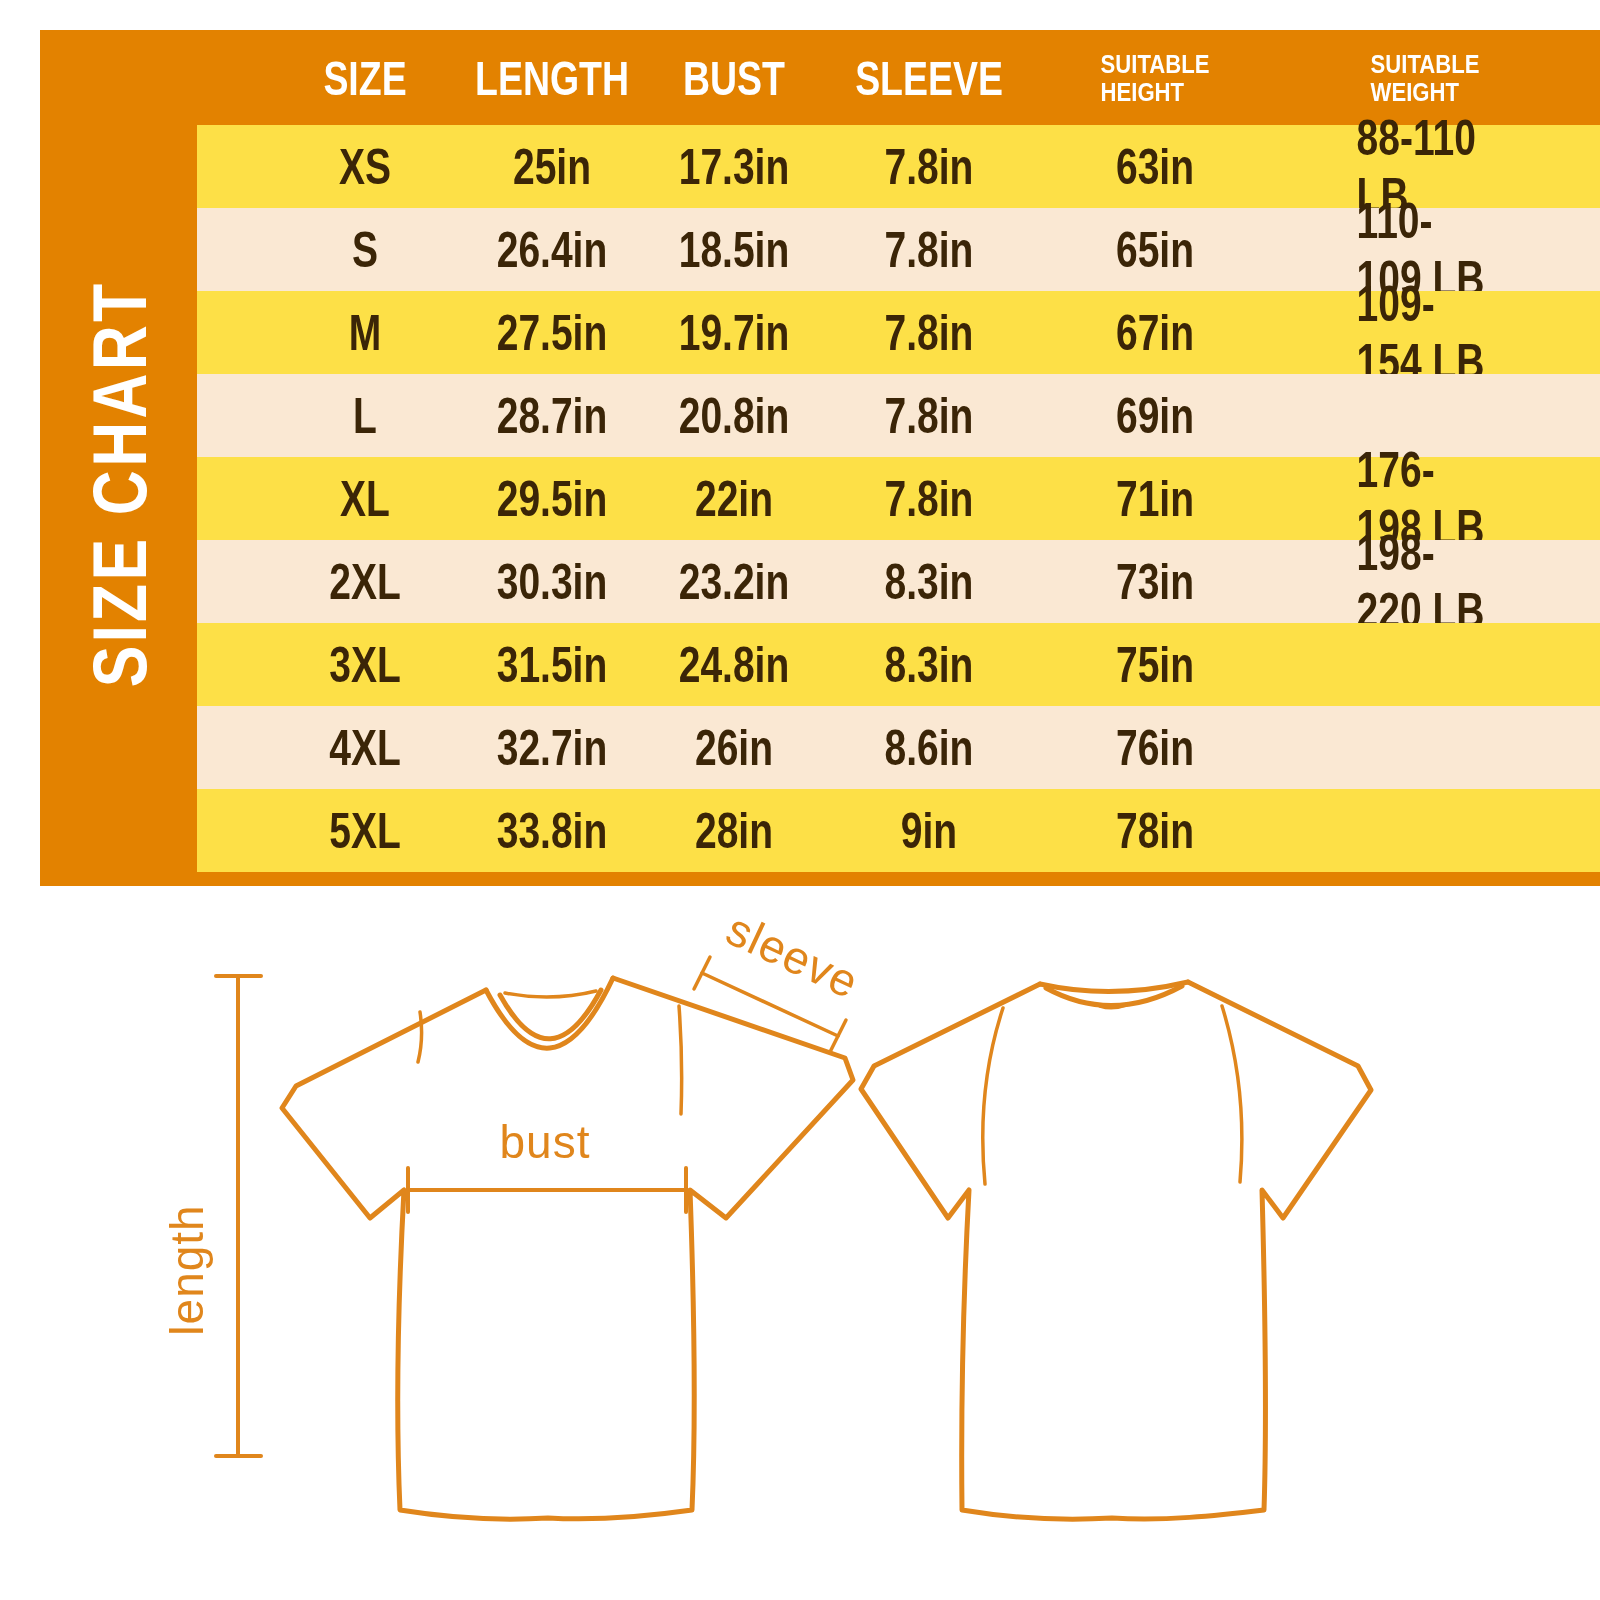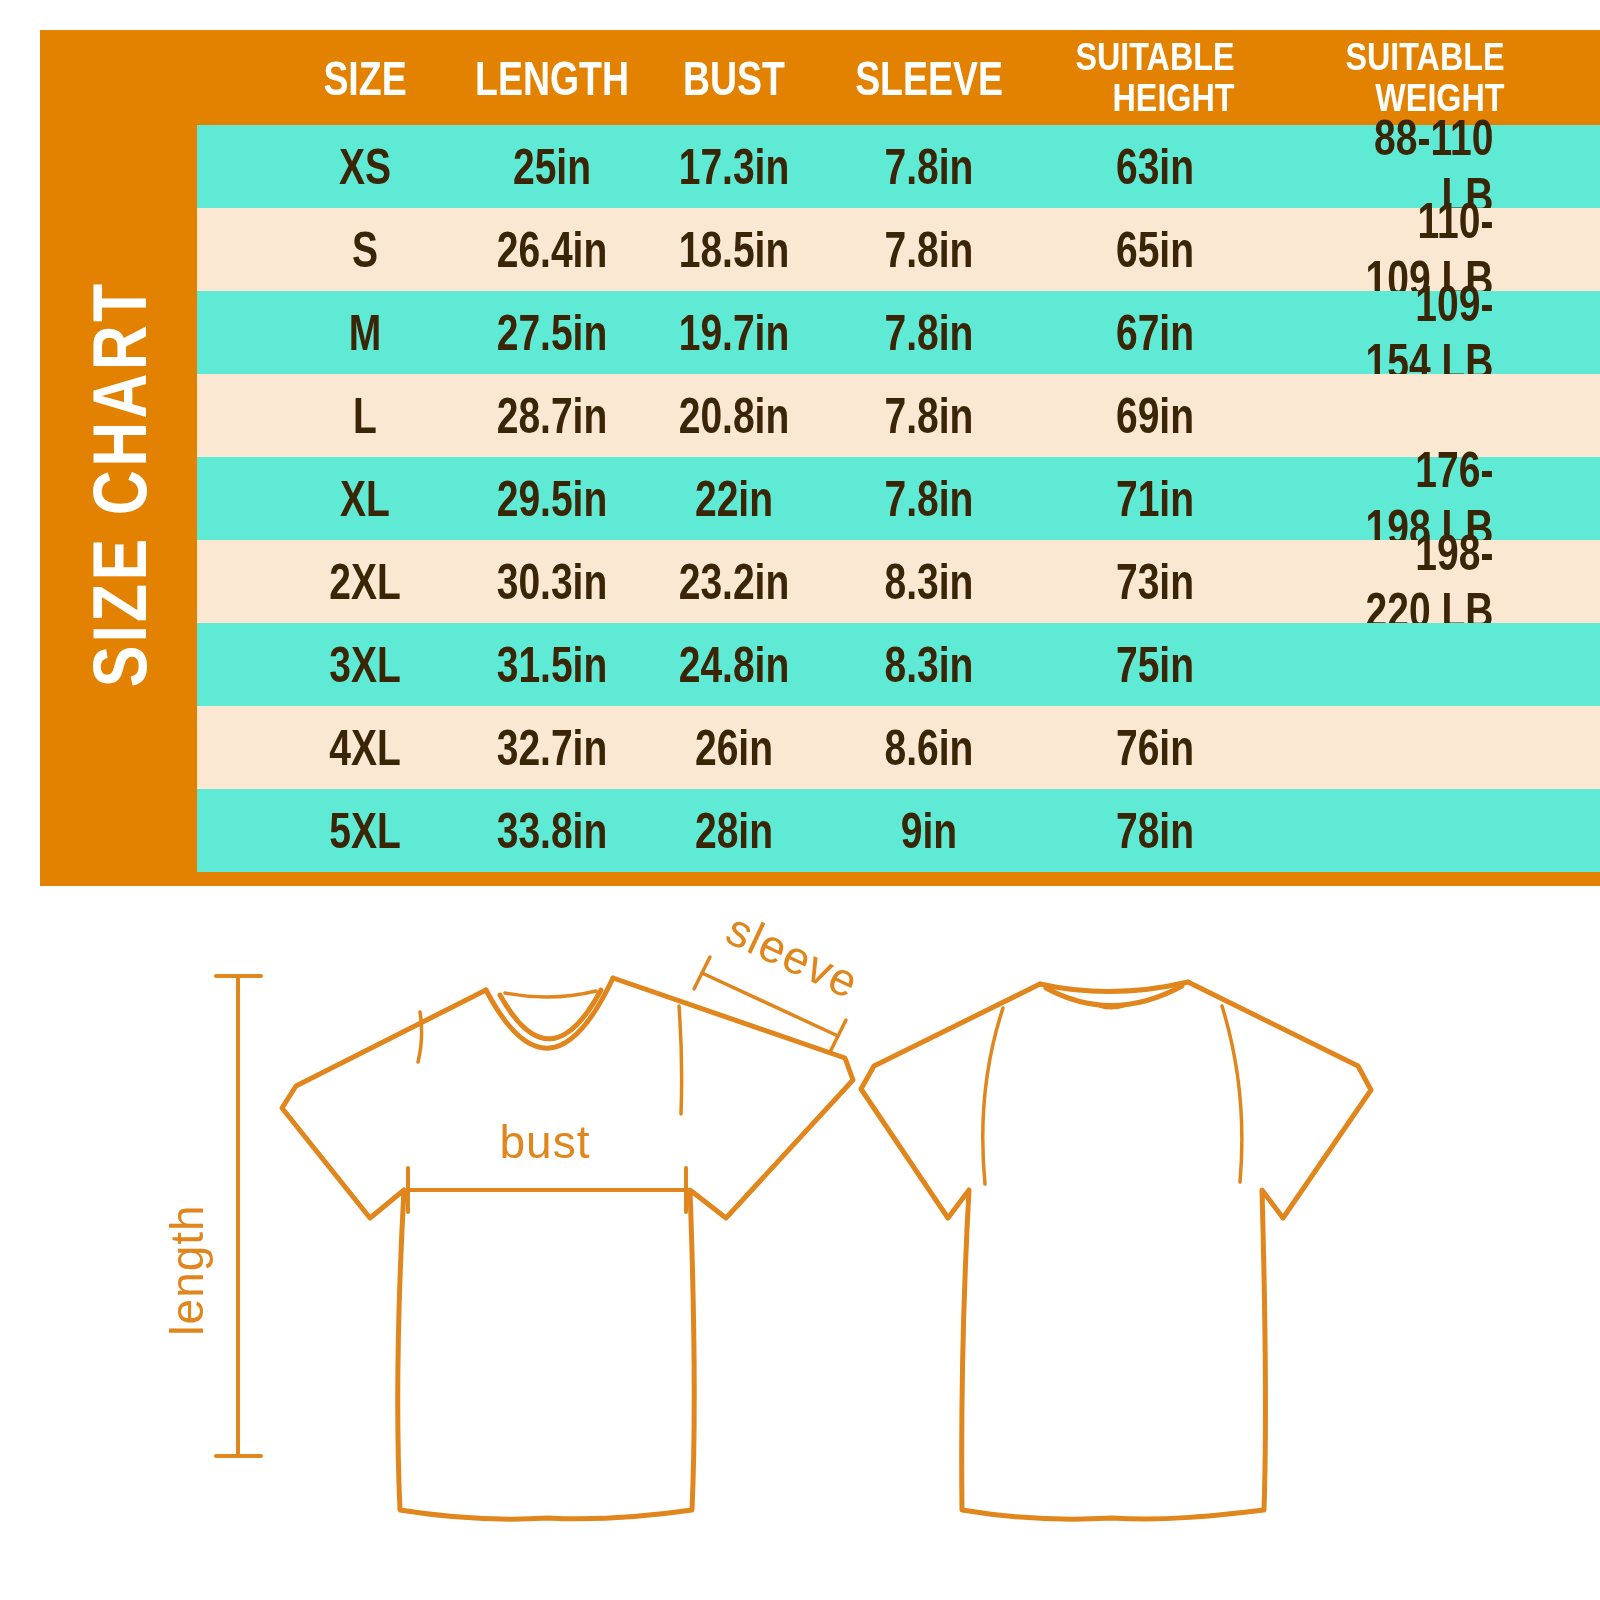--- a/index.html
+++ b/index.html
@@ -7,35 +7,35 @@
           font-family:"Liberation Sans",sans-serif;}
 
   
   .panel{position:absolute;left:40px;top:30px;width:1560px;height:856px;display:flex;}
   .side-band{width:157px;background:#E38200;position:relative;flex:0 0 157px;}
   .side-band .vtitle{position:absolute;left:50%;top:53%;
       transform:translate(-50%,-50%) rotate(-90deg) scale(0.82,1);
       color:#ffffff;font-weight:700;font-size:76px;letter-spacing:4px;white-space:nowrap;}
   .tablewrap{flex:1;display:flex;flex-direction:column;}
   .thead{height:95px;background:#E38200;position:relative;}
-  .trow{height:83px;background:#5eead4;position:relative;}
+  .trow{height:83px;background:#fde047;position:relative;}
   .trow.alt{background:#FAE8D3;}
   .bottom-strip{height:14px;background:#E38200;}
 
-  .cell{position:absolute;top:50%;transform:translate(-50%,-50%);white-space:nowrap;text-align:right;}
+  .cell{position:absolute;top:50%;transform:translate(-50%,-50%);white-space:nowrap;text-align:left;}
   .cell span{display:inline-block;transform:scaleX(0.78);transform-origin:center;white-space:pre-line;}
   .cell:nth-child(1){left:12%;}
   .cell:nth-child(2){left:25.3%;}
   .cell:nth-child(3){left:38.3%;}
   .cell:nth-child(4){left:52.2%;}
   .cell:nth-child(5){left:68.3%;}
   .cell:nth-child(6){left:87.5%;}
 
   .hcell{color:#ffffff;font-weight:700;font-size:48px;}
-  .hcell.two{font-size:38px;line-height:1.08;}
+  .hcell.two{font-size:26px;line-height:1.08;}
   .hcell.two span{transform:scaleX(0.85);}
   .bcell{color:#3B2507;font-weight:700;font-size:50px;}
 
   
   .diagram-svg{position:absolute;left:0;top:900px;}
   .sketch{fill:none;stroke:#E0861C;stroke-width:5;stroke-linecap:round;stroke-linejoin:round;}
   .thin{fill:none;stroke:#E0861C;stroke-width:3.5;stroke-linecap:round;}
   .dim{fill:none;stroke:#E0861C;stroke-width:4;stroke-linecap:round;}
   .lab{fill:#E0861C;font-family:"Liberation Sans",sans-serif;font-size:46px;letter-spacing:1px;}
 </style>

